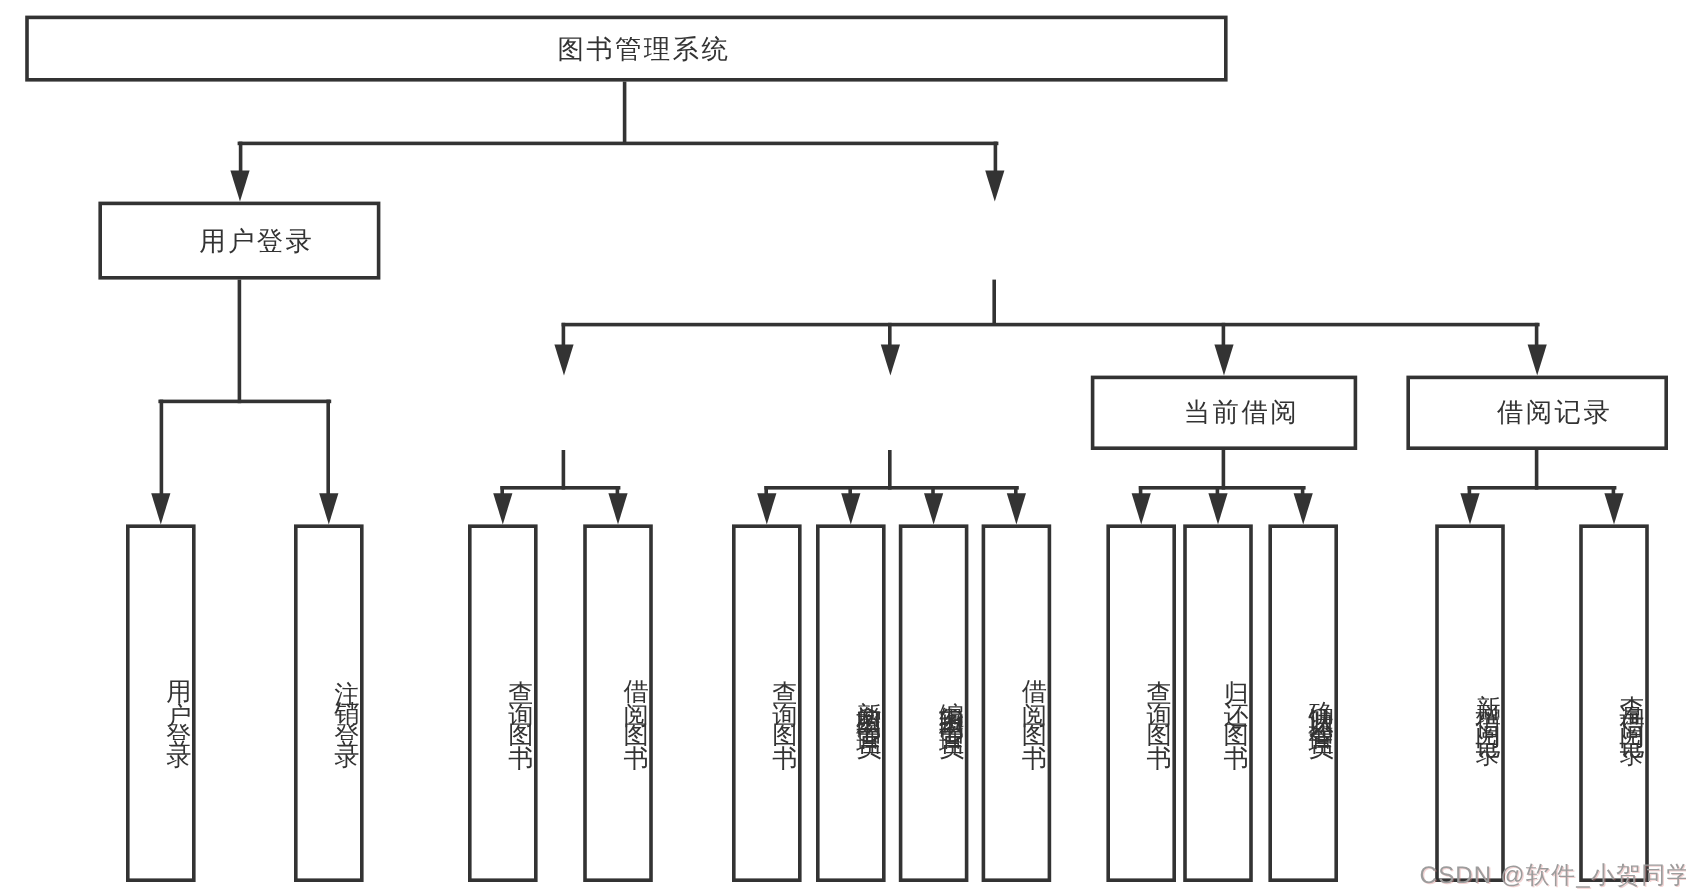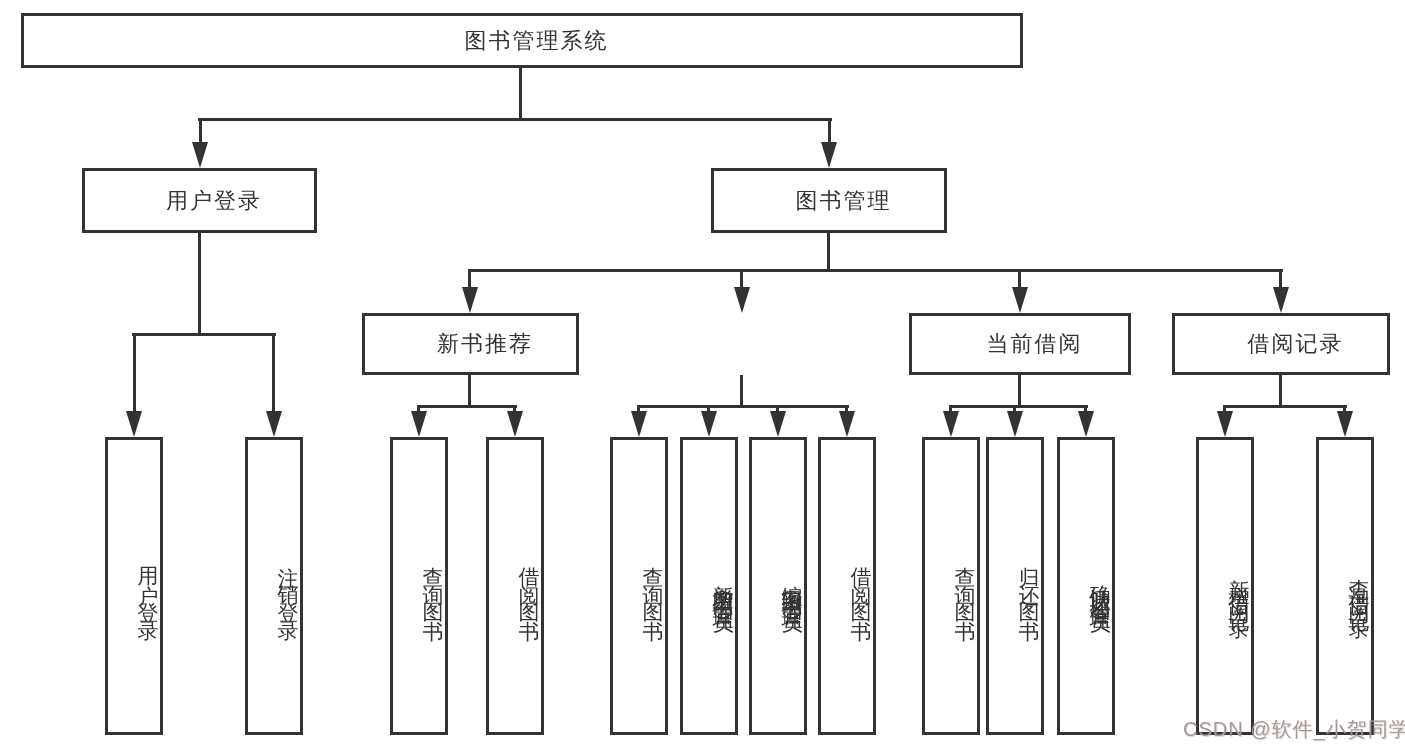--- a/index.html
+++ b/index.html
@@ -59,27 +59,21 @@
 
 <div class="stage">
 
   <div class="box" style="left:21px; top:13px; width:1002px; height:55px;">
     <span class="hlabel">图书管理系统</span>
   </div>
 
   <div class="box" style="left:82px; top:168px; width:235px; height:65px;">
     <span class="hlabel">用户登录</span>
   </div>
-  <div class="box" style="left:711px; top:168px; width:236px; height:65px;">
-    <span class="hlabel">图书管理</span>
-  </div>
 
-  <div class="box" style="left:362px; top:313px; width:217px; height:62px;">
-    <span class="hlabel">新书推荐</span>
-  </div>
   <div class="box" style="left:909px; top:313px; width:222px; height:62px;">
     <span class="hlabel">当前借阅</span>
   </div>
   <div class="box" style="left:1172px; top:313px; width:218px; height:62px;">
     <span class="hlabel">借阅记录</span>
   </div>
 
   <div class="box leafbox" style="left:105px;">
     <span class="vtext vs4">用户登录</span>
   </div>

